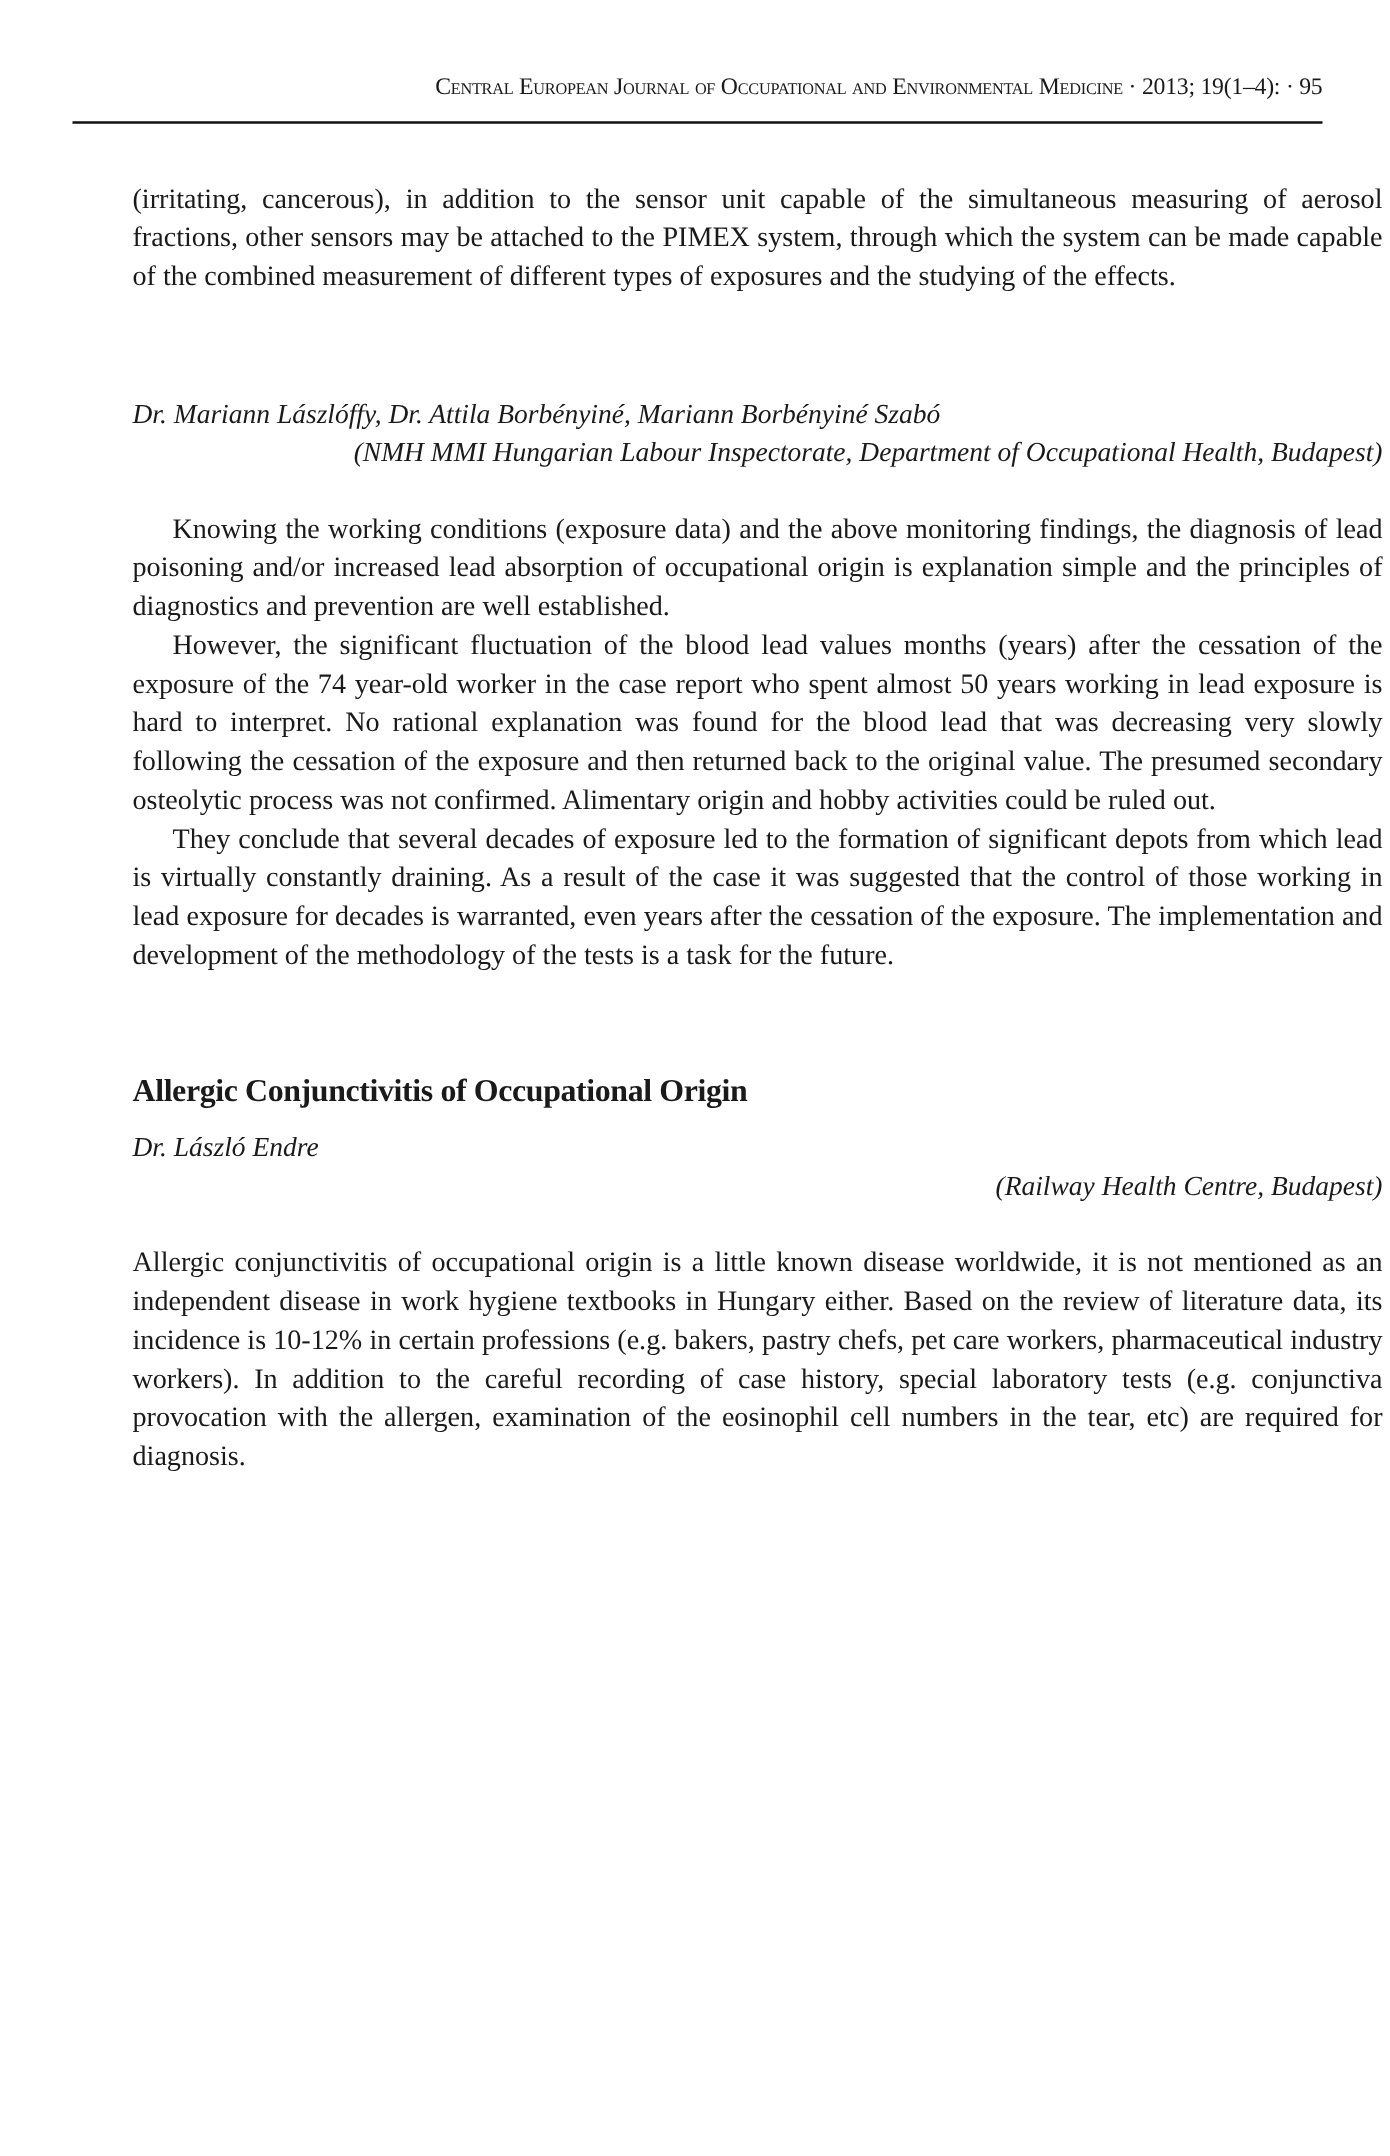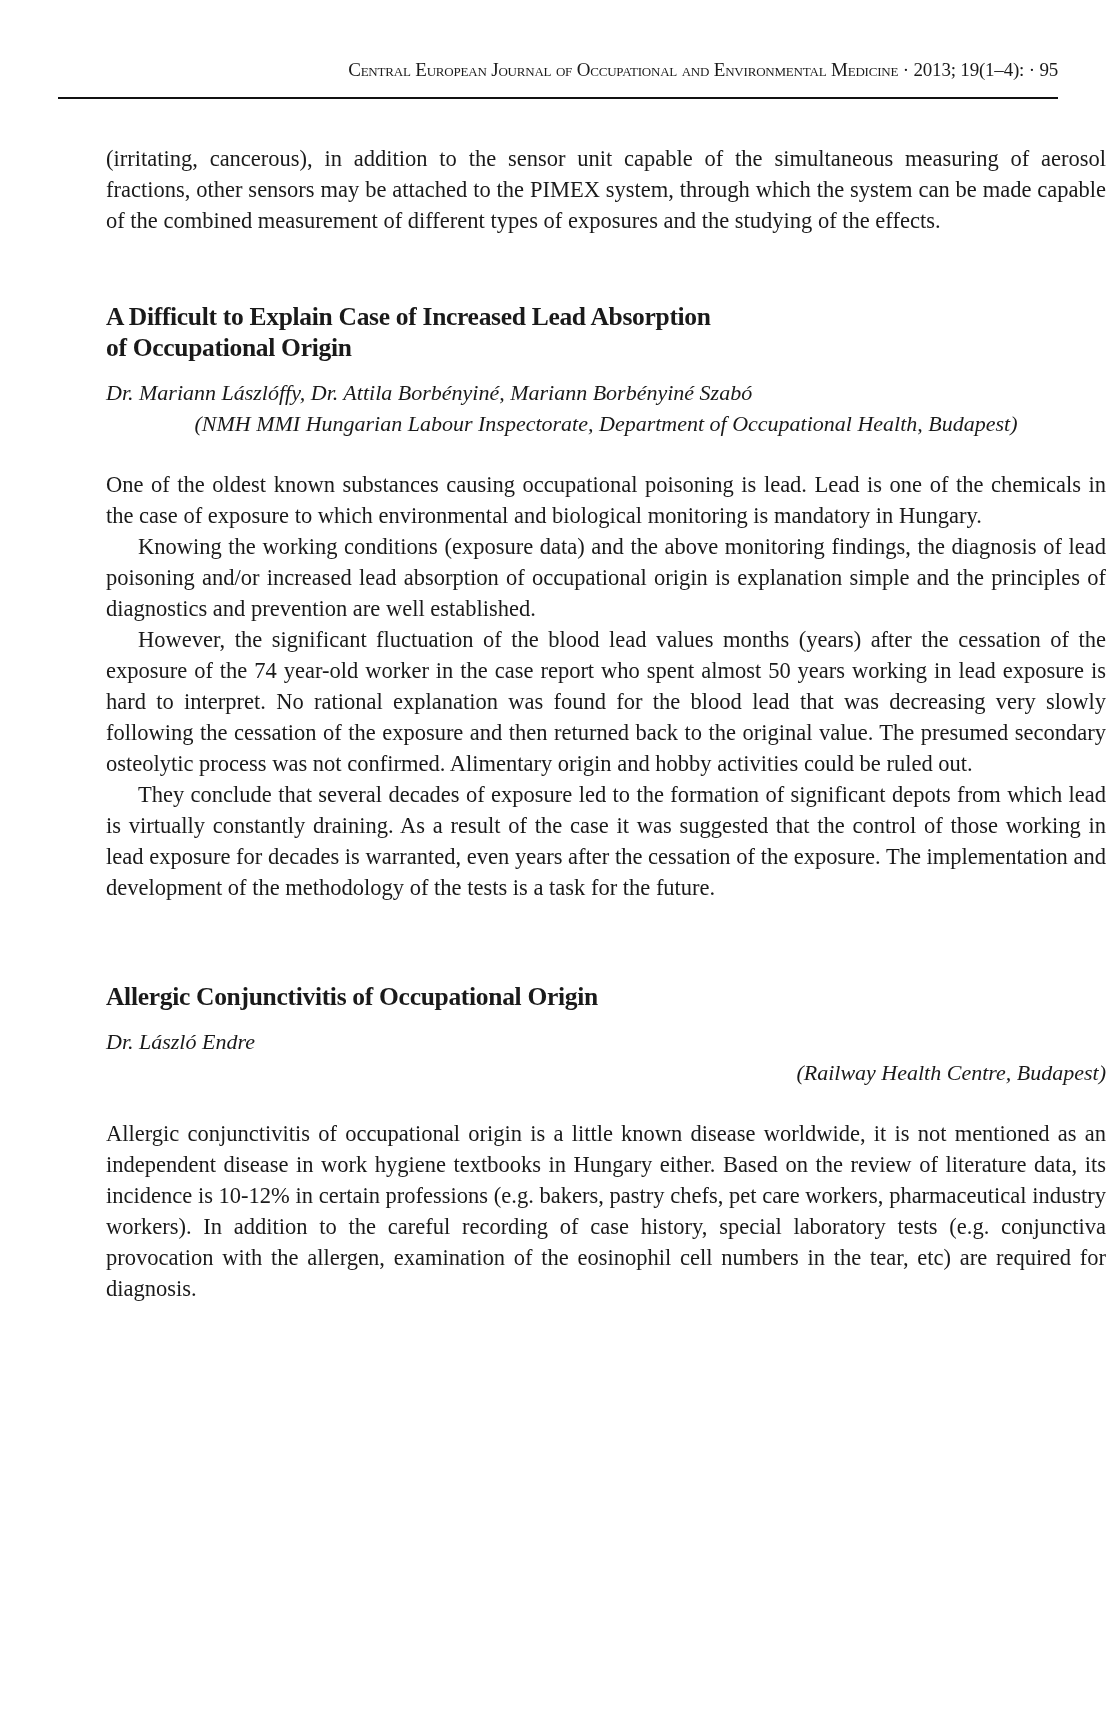--- a/index.html
+++ b/index.html
@@ -39,29 +39,24 @@
   <span class="num">· 2013; 19(1–4): · 95</span>
 </div>
 <div class="rule"></div>
 
 <div class="content">
   <p>(irritating, cancerous), in addition to the sensor unit capable of the simultaneous measuring of aerosol fractions, other sensors may be attached to the PIMEX system, through which the system can be made capable of the combined measurement of different types of exposures and the studying of the effects.</p>
 
   <div class="gap-a"></div>
 
   <section>
-    <h2>
-      <span>A Difficult to Explain Case of Increased Lead Absorption</span><br>
-      <span>of Occupational Origin</span>
-    </h2>
     <div class="gap-b"></div>
     <p class="authors">Dr. Mariann Lászlóffy, Dr. Attila Borbényiné, Mariann Borbényiné Szabó</p>
-    <p class="affil" style="text-align:center;">(NMH MMI Hungarian Labour Inspectorate, Department of Occupational Health, Budapest)</p>
+    <p class="affil" style="text-align:right;">(NMH MMI Hungarian Labour Inspectorate, Department of Occupational Health, Budapest)</p>
     <div class="gap-c"></div>
-    <p>One of the oldest known substances causing occupational poisoning is lead. Lead is one of the chemicals in the case of exposure to which environmental and biological monitoring is mandatory in Hungary.</p>
     <p class="indent">Knowing the working conditions (exposure data) and the above monitoring findings, the diagnosis of lead poisoning and/or increased lead absorption of occupational origin is explanation simple and the principles of diagnostics and prevention are well established.</p>
     <p class="indent">However, the significant fluctuation of the blood lead values months (years) after the cessation of the exposure of the 74 year-old worker in the case report who spent almost 50 years working in lead exposure is hard to interpret. No rational explanation was found for the blood lead that was decreasing very slowly following the cessation of the exposure and then returned back to the original value. The presumed secondary osteolytic process was not confirmed. Alimentary origin and hobby activities could be ruled out.</p>
     <p class="indent">They conclude that several decades of exposure led to the formation of significant depots from which lead is virtually constantly draining. As a result of the case it was suggested that the control of those working in lead exposure for decades is warranted, even years after the cessation of the exposure. The implementation and development of the methodology of the tests is a task for the future.</p>
   </section>
 
   <div class="gap-d"></div>
 
   <section>
     <h2>Allergic Conjunctivitis of Occupational Origin</h2>
     <div class="gap-b"></div>

